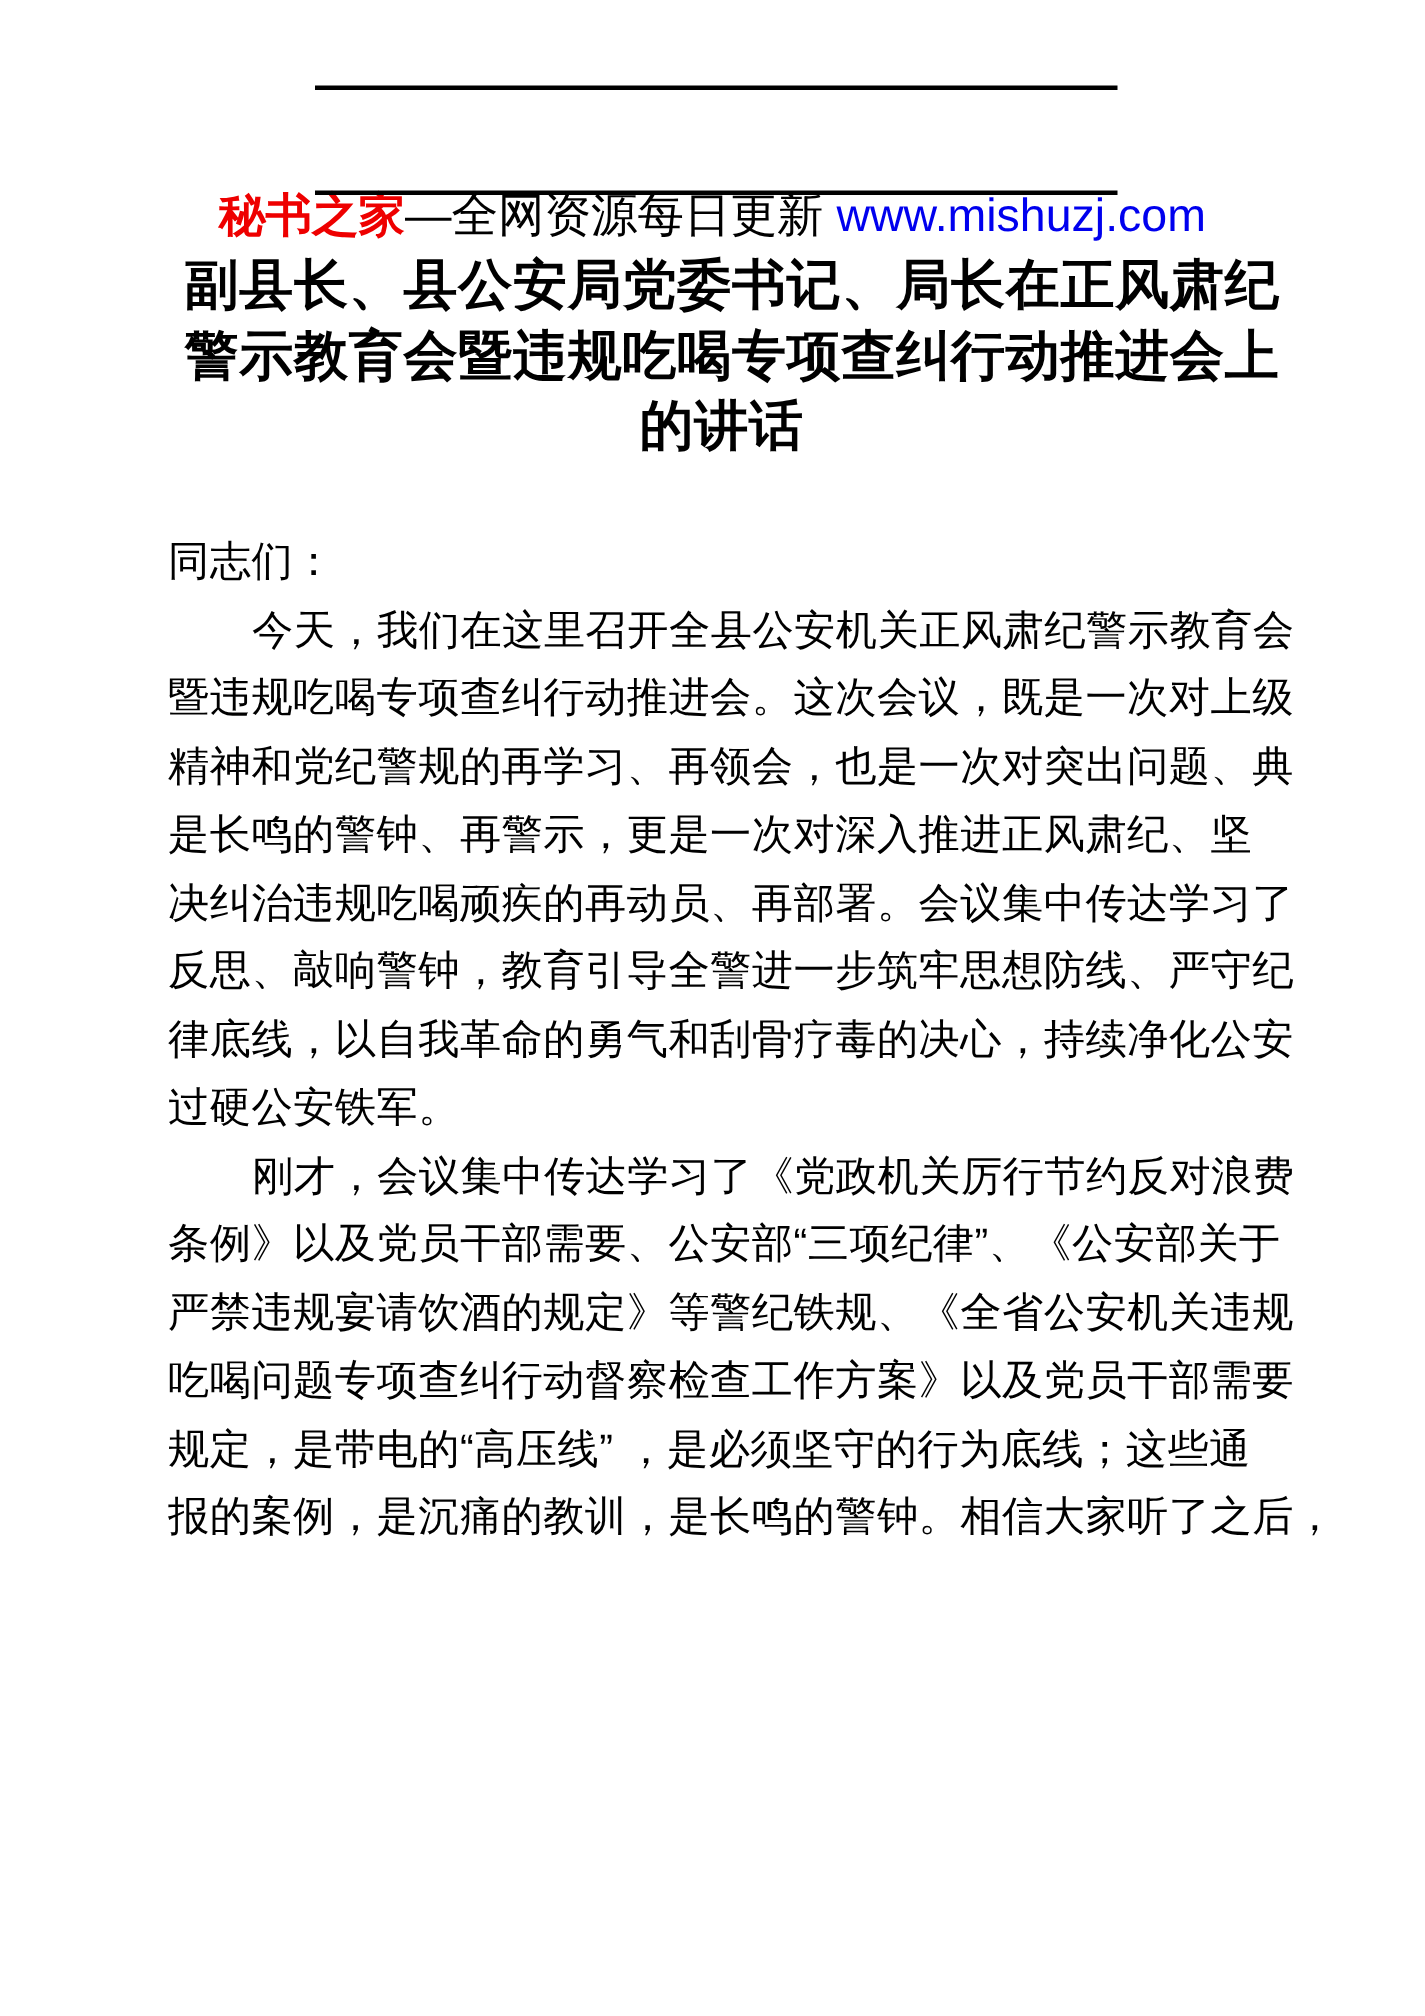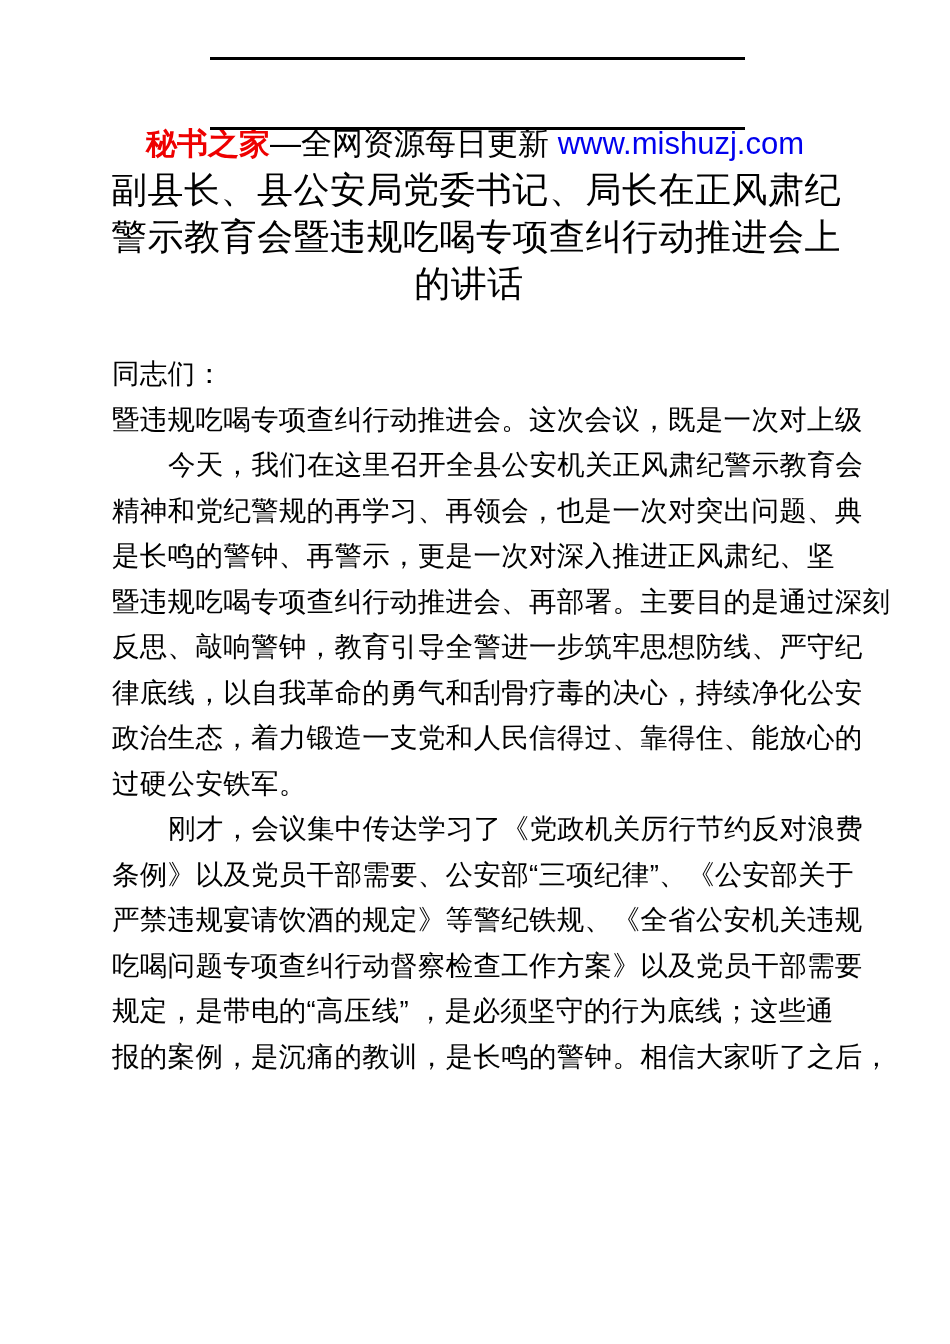--- a/index.html
+++ b/index.html
@@ -27,24 +27,24 @@
     line-height:32px;
     white-space:nowrap;
     margin-top:40px;
   }
   .site-brand { color:#ee0000; font-weight:bold; }
   .site-tagline { color:#000000; }
   .site-url { color:#0000ee; }
   
   .doc-title {
     position:absolute;
-    top:166px; left:111px; width:716px;
+    top:166px; left:123px; width:716px;
     text-align:center;
     font-size:36px;
-    font-weight:400;
+    font-weight:700;
     line-height:47px;
     letter-spacing:0.5px;
   }
   .doc-title .tline { white-space:nowrap; }
   
   .body-text {
     position:absolute;
     top:351px; left:112px; width:716px;
     font-size:27.5px;
     line-height:45.5px;
@@ -67,28 +67,27 @@
   <div class="rule rule-bottom"></div>
 
   <div class="doc-title">
     <div class="tline">副县长、县公安局党委书记、局长在正风肃纪</div>
     <div class="tline">警示教育会暨违规吃喝专项查纠行动推进会上</div>
     <div class="tline">的讲话</div>
   </div>
 
   <div class="body-text">
       <div class="line">同志们：</div>
+      <div class="line indent">今天，我们在这里召开全县公安机关正风肃纪警示教育会</div>
       <div class="line">暨违规吃喝专项查纠行动推进会。这次会议，既是一次对上级</div>
-      <div class="line indent">今天，我们在这里召开全县公安机关正风肃纪警示教育会</div>
       <div class="line">精神和党纪警规的再学习、再领会，也是一次对突出问题、典</div>
       <div class="line">是长鸣的警钟、再警示，更是一次对深入推进正风肃纪、坚</div>
-      <div class="line">暨违规吃喝专项查纠行动推进会、再部署。主要目的是通过深刻</div>
+      <div class="line">决纠治违规吃喝顽疾的再动员、再部署。会议集中传达学习了</div>
       <div class="line">反思、敲响警钟，教育引导全警进一步筑牢思想防线、严守纪</div>
       <div class="line">律底线，以自我革命的勇气和刮骨疗毒的决心，持续净化公安</div>
-      <div class="line">政治生态，着力锻造一支党和人民信得过、靠得住、能放心的</div>
       <div class="line">过硬公安铁军。</div>
       <div class="line indent">刚才，会议集中传达学习了《党政机关厉行节约反对浪费</div>
       <div class="line">条例》以及党员干部需要、公安部“三项纪律”、《公安部关于</div>
       <div class="line">严禁违规宴请饮酒的规定》等警纪铁规、《全省公安机关违规</div>
       <div class="line">吃喝问题专项查纠行动督察检查工作方案》以及党员干部需要</div>
       <div class="line">规定，是带电的“高压线” ，是必须坚守的行为底线；这些通</div>
       <div class="line">报的案例，是沉痛的教训，是长鸣的警钟。相信大家听了之后，</div>
     </div>
 
 </div>

